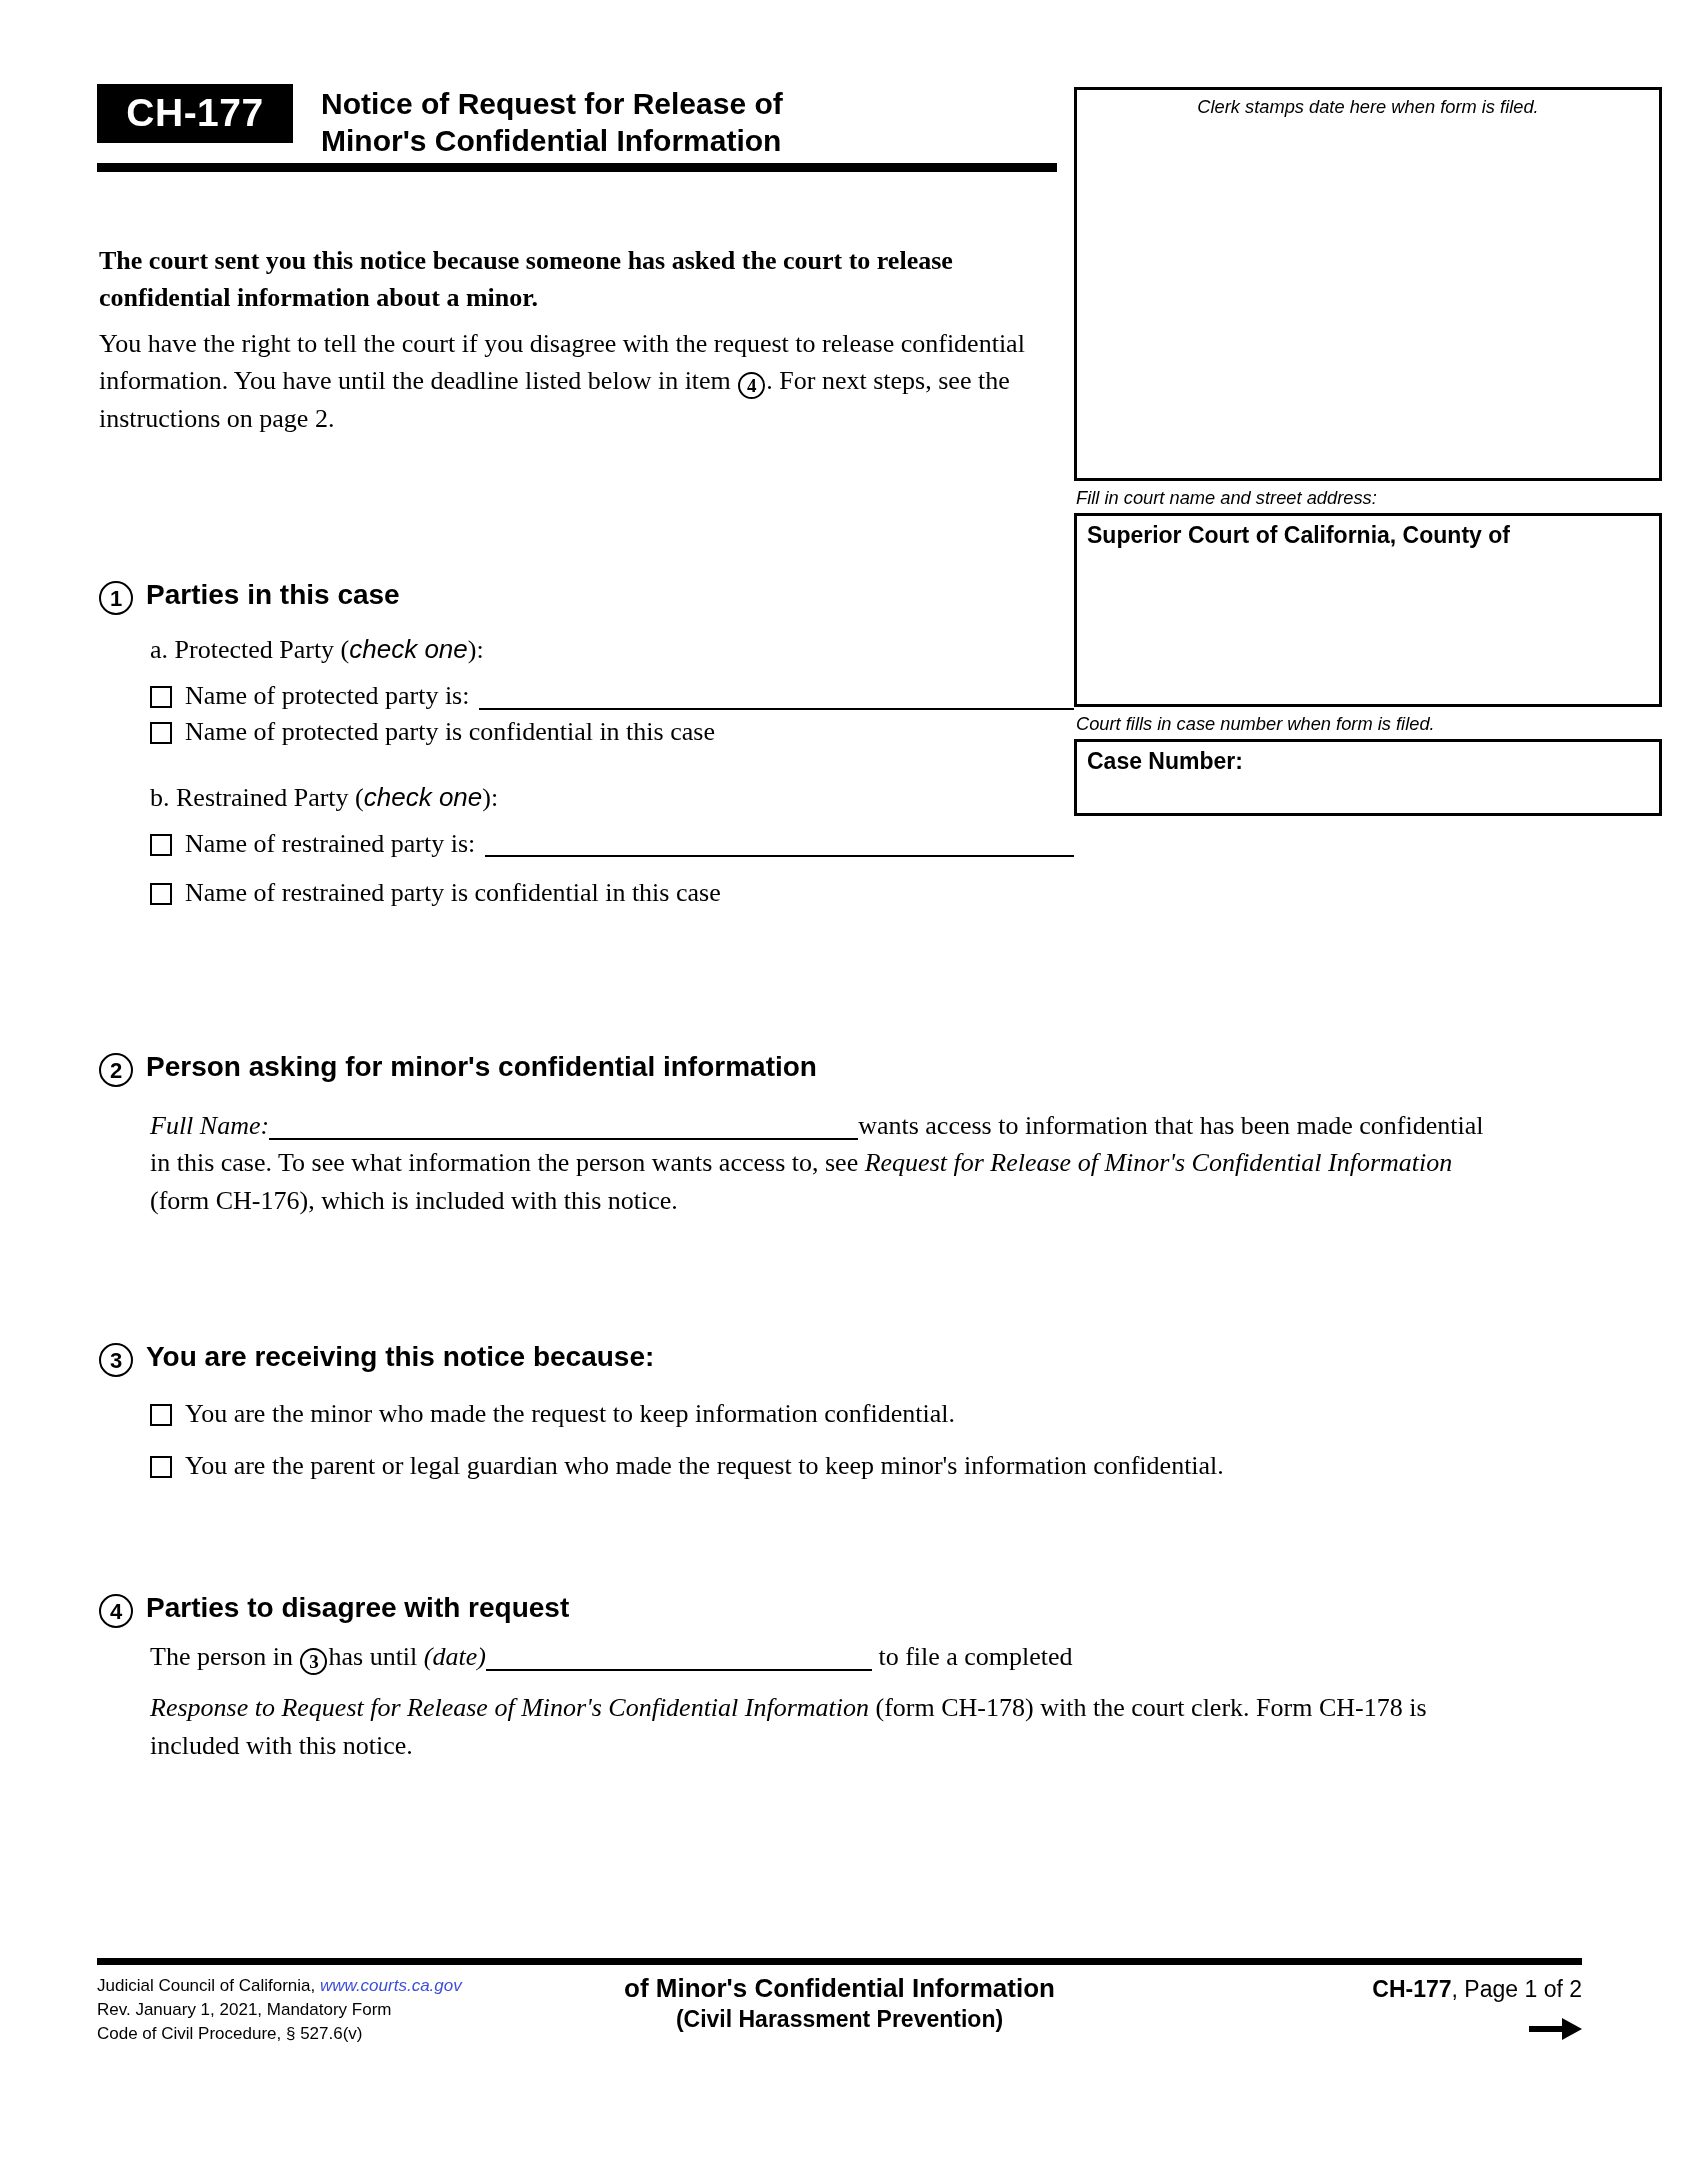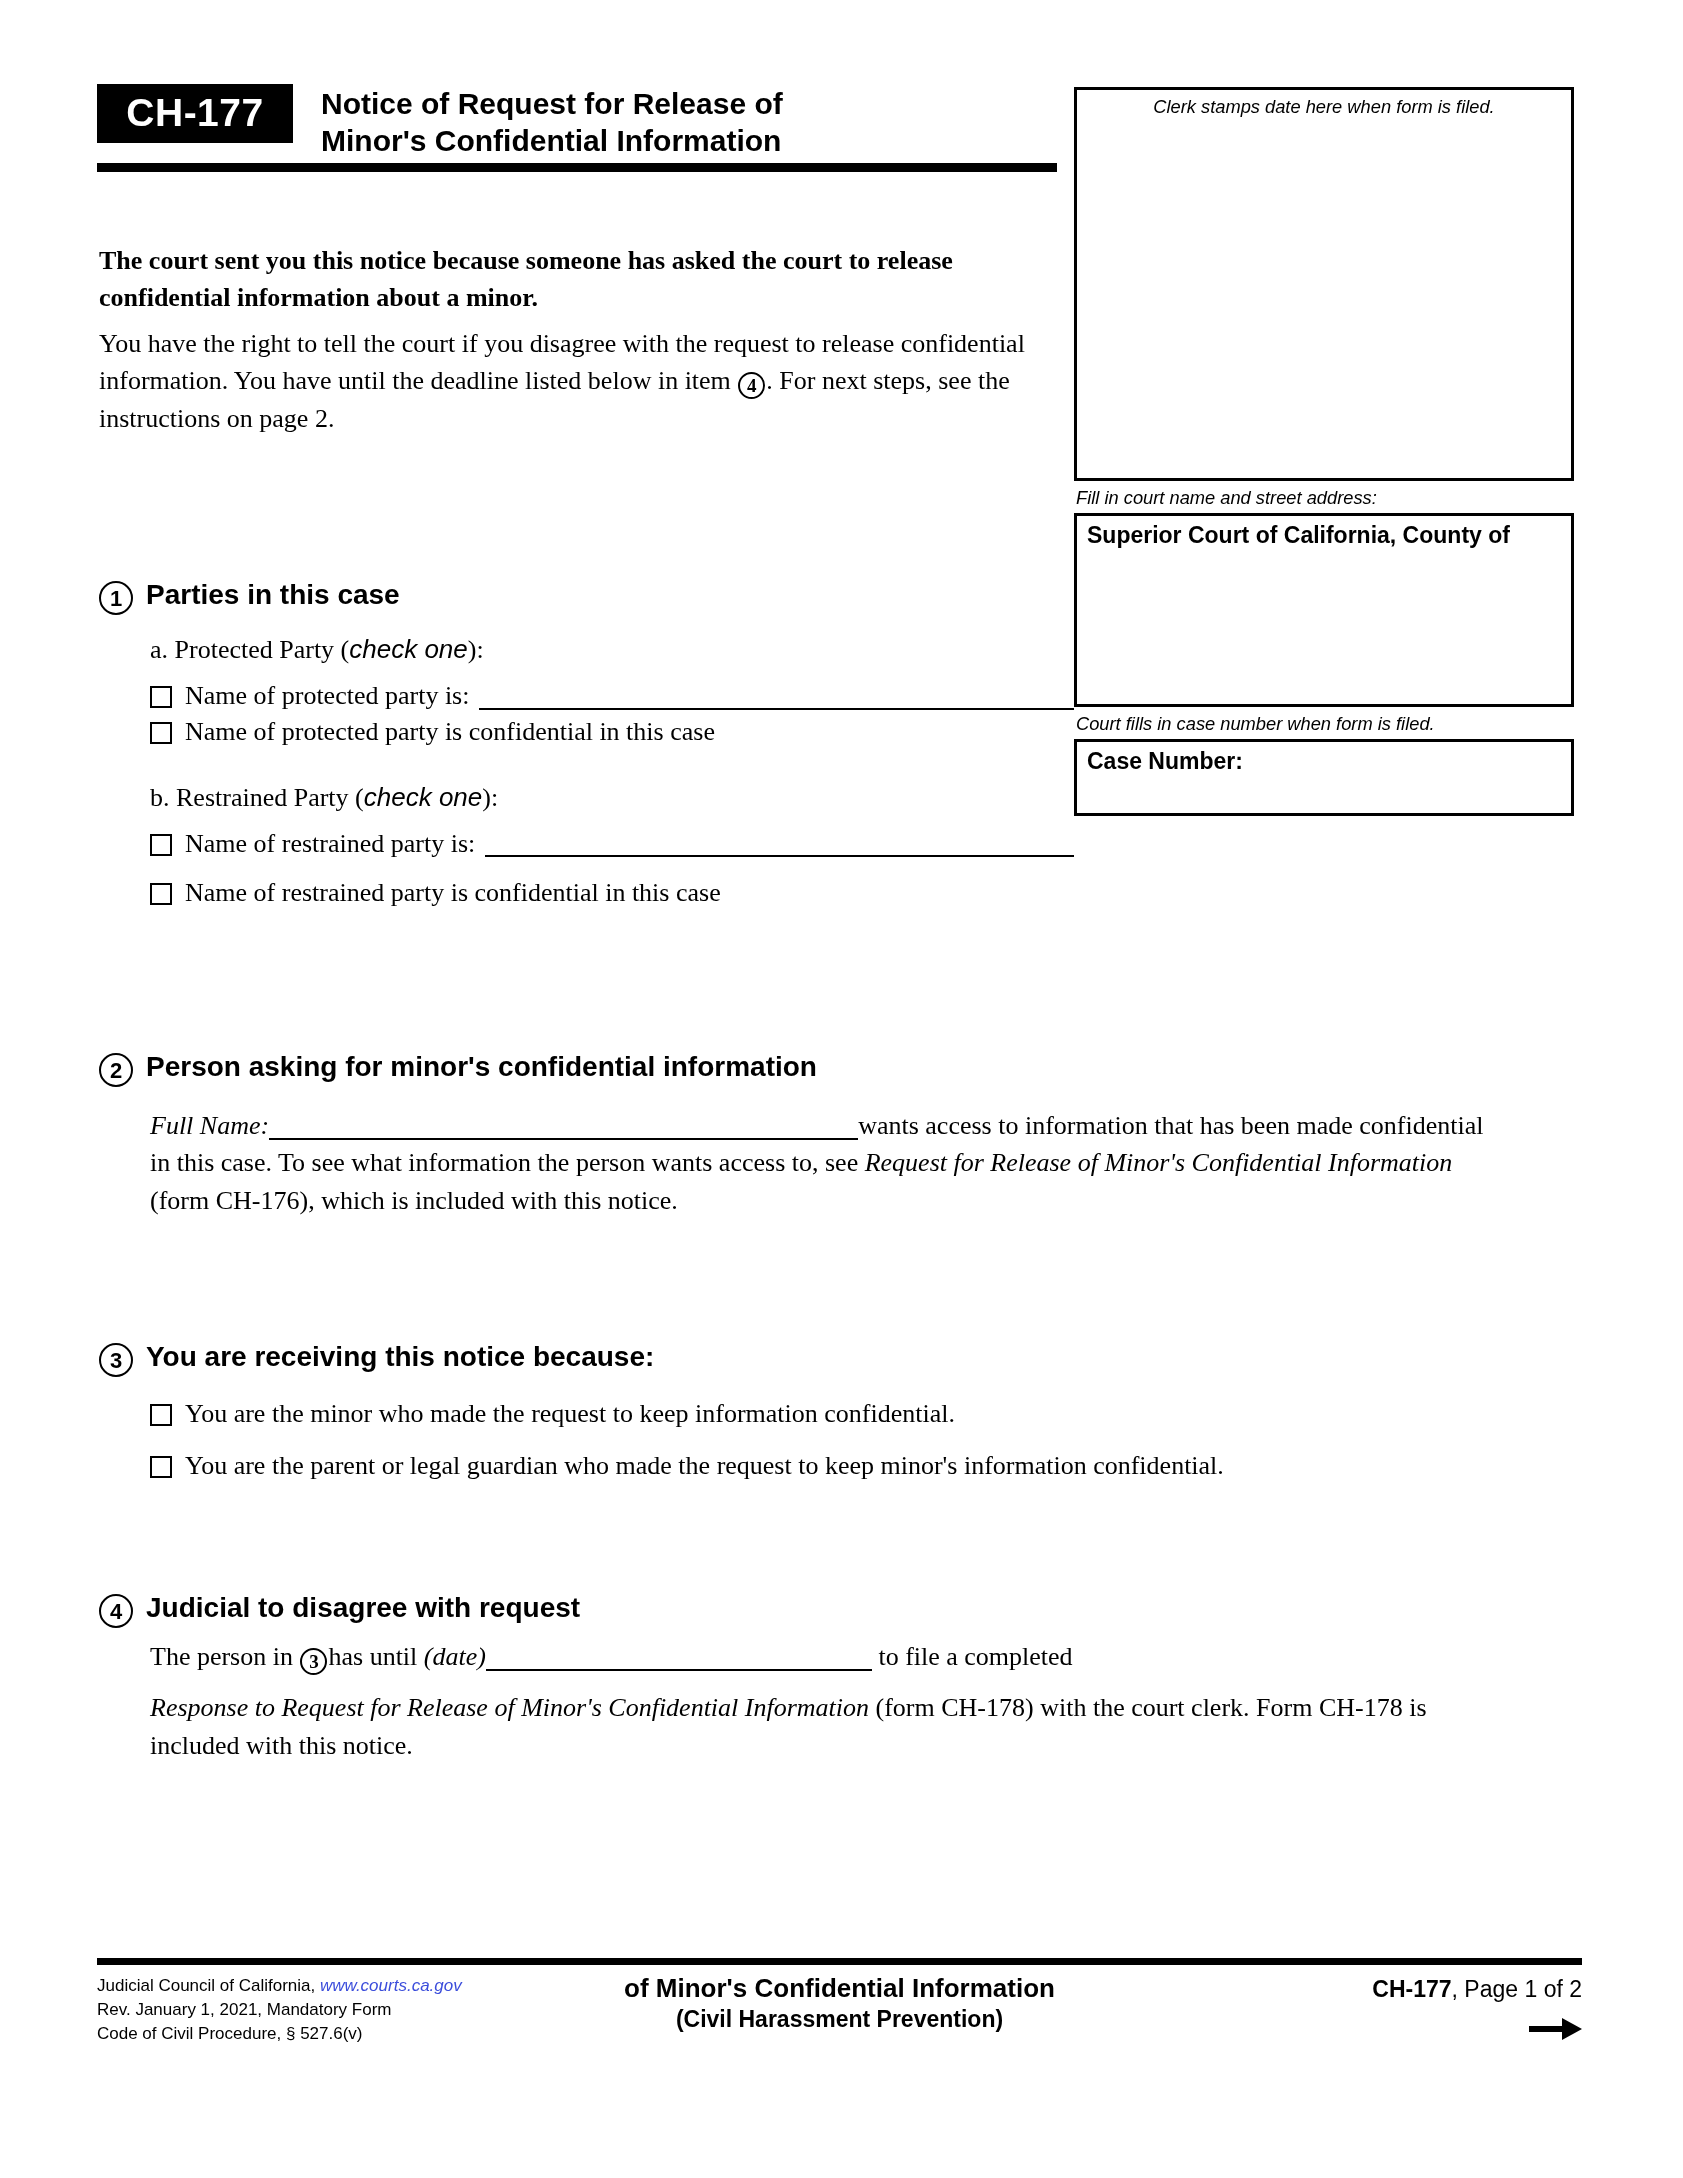--- a/index.html
+++ b/index.html
@@ -83,21 +83,21 @@
     text-align: center;
     line-height: 24px;
     font-size: 19px;
     font-weight: bold;
     font-family: "Liberation Serif", serif;
     vertical-align: -3px;
     margin: 0 1px;
   }
 
   
-  .right-col { position: absolute; left: 1074px; top: 87px; width: 500px; }
+  .right-col { position: absolute; left: 1074px; top: 87px; width: 588px; }
 
   .stamp-box {
     border: 3px solid #000;
     height: 394px;
     position: relative;
   }
   .stamp-caption {
     font-family: "Liberation Sans", sans-serif;
     font-style: italic;
     font-size: 18.3px;
@@ -344,21 +344,21 @@
     </div>
     <div class="cb-row" style="margin-top:18px;">
       <div class="checkbox"></div>
       <div class="cb-text">You are the parent or legal guardian who made the request to keep minor's information confidential.</div>
     </div>
   </div>
 
   <div class="section" style="left:99px; top:1592px; width:1406px;">
     <div class="sec-head">
       <div class="circ-num">4</div>
-      <div class="sec-title">Judicial to disagree with request</div>
+      <div class="sec-title">Parties to disagree with request</div>
     </div>
     <div class="para" style="margin-top:10px;"><span>The person in</span> <span class="circ-inline">3</span><span>has until</span> <i>(date)</i><span class="inline-line" style="width:386px;"></span> <span>to file a completed</span></div>
     <div class="para" style="margin-top:14px;"><i>Response to Request for Release of Minor's Confidential Information</i><span> (form CH-178) with the court clerk. Form CH-178 is included with this notice.</span></div>
   </div>
 
   <div class="footer-rule"></div>
   <div class="footer">
     <div class="footer-left">
       <div><span>Judicial Council of California, </span><span class="url">www.courts.ca.gov</span></div>
       <div>Rev. January 1, 2021, Mandatory Form</div>

